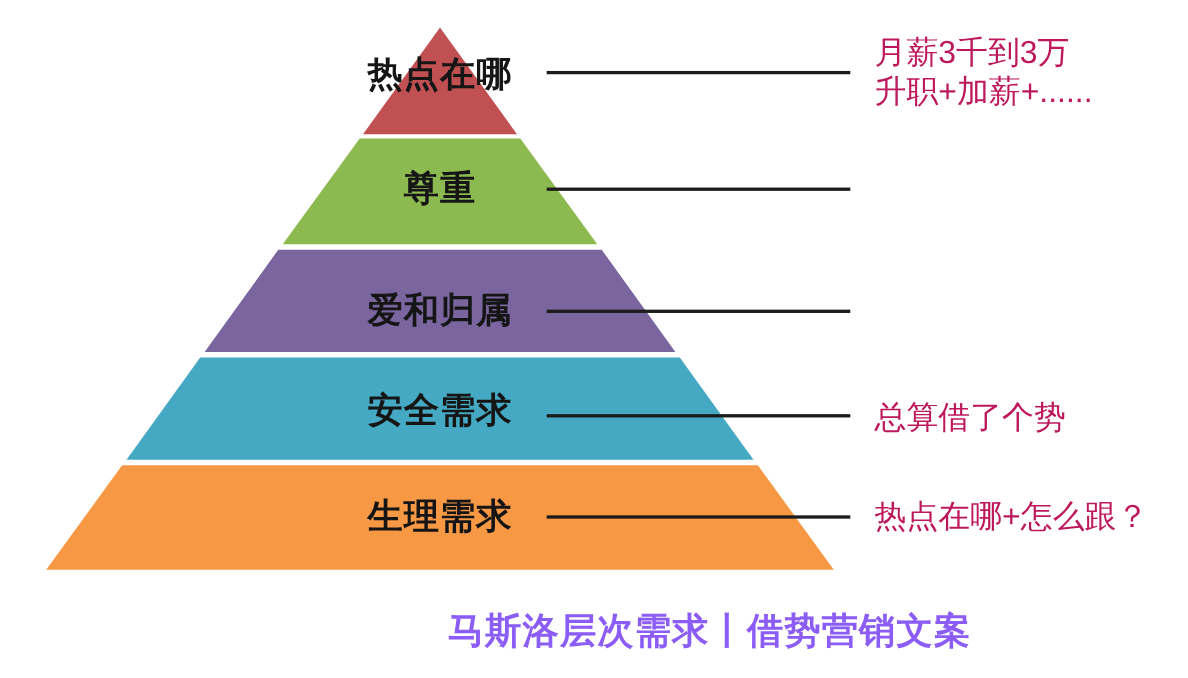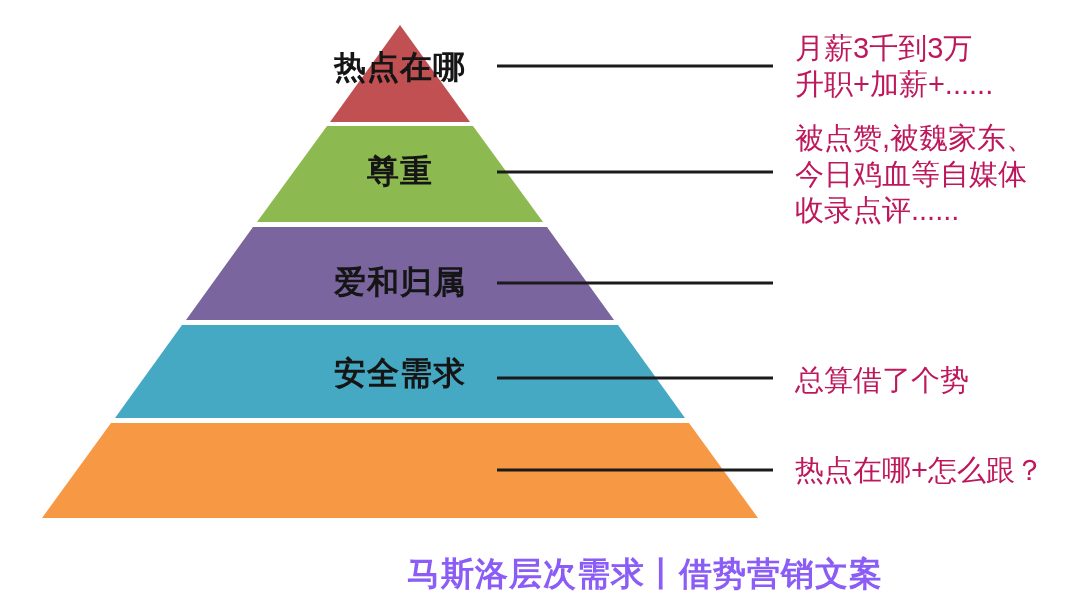--- a/index.html
+++ b/index.html
@@ -71,37 +71,33 @@
     <polygon points="327,126 473,126 543,222 257,222" fill="#8dba50"></polygon>
     <polygon points="253,227 547,227 614,320 186,320" fill="#7a659f"></polygon>
     <polygon points="182,325 618,325 685,418 115,418" fill="#46a9c3"></polygon>
     <polygon points="111,423 689,423 758,518 42,518" fill="#f79845"></polygon>
   </svg>
 
   <div class="level-label" style="top:68px">热点在哪</div>
   <div class="level-label" style="top:172px">尊重</div>
   <div class="level-label" style="top:283px">爱和归属</div>
   <div class="level-label" style="top:374px">安全需求</div>
+  <div class="level-label" style="top:470px">生理需求</div>
 
   <div class="leader" style="top:66px"></div>
   <div class="leader" style="top:172px"></div>
   <div class="leader" style="top:283px"></div>
   <div class="leader" style="top:378px"></div>
   <div class="leader" style="top:470px"></div>
 
   <div class="annotation" style="top:66px">
     <div>月薪3千到3万</div>
     <div>升职+加薪+......</div>
   </div>
 
-  <div class="annotation" style="top:174px">
-    <div>被点赞,被魏家东、</div>
-    <div>今日鸡血等自媒体</div>
-    <div>收录点评......</div>
-  </div>
 
 
   <div class="annotation" style="top:380px">
     <div>总算借了个势</div>
   </div>
 
   <div class="annotation" style="top:470px">
     <div>热点在哪+怎么跟？</div>
   </div>
 

